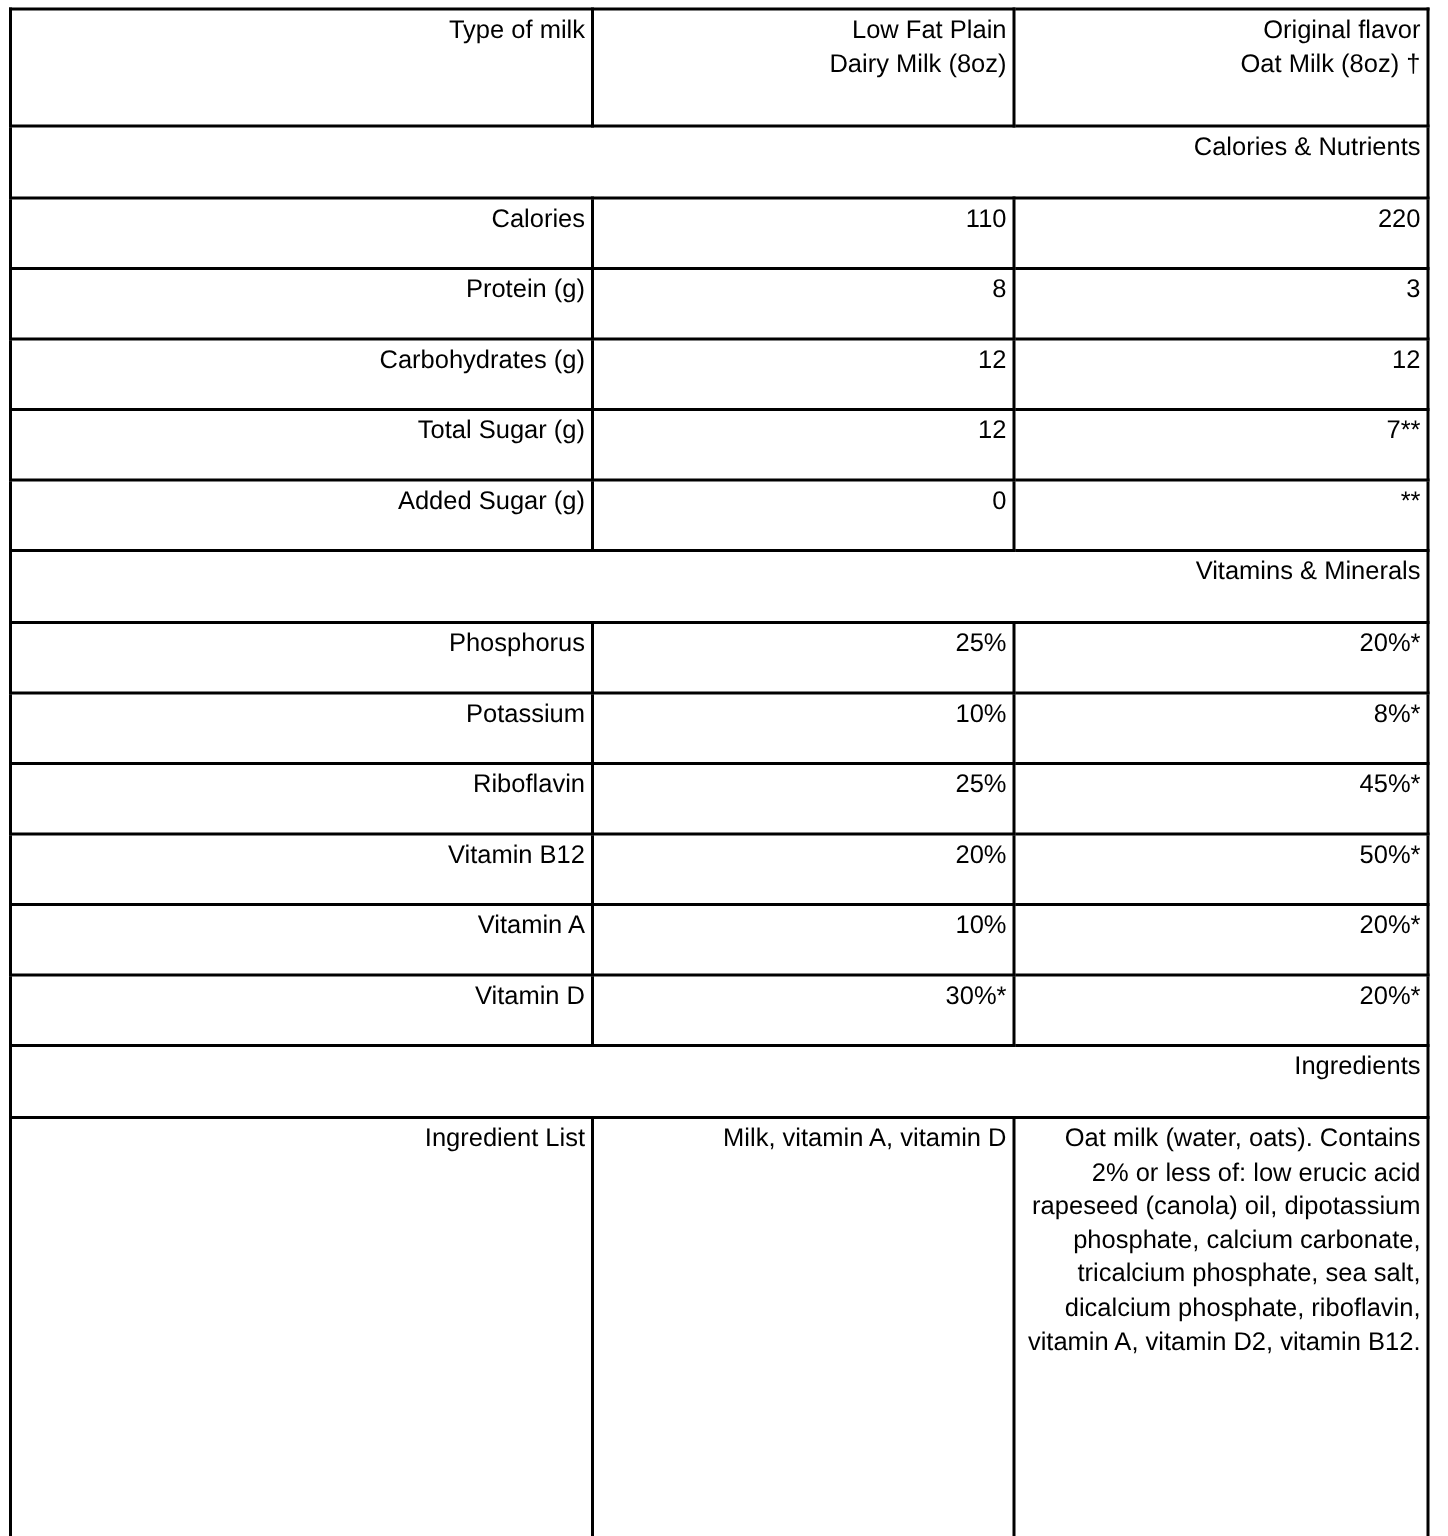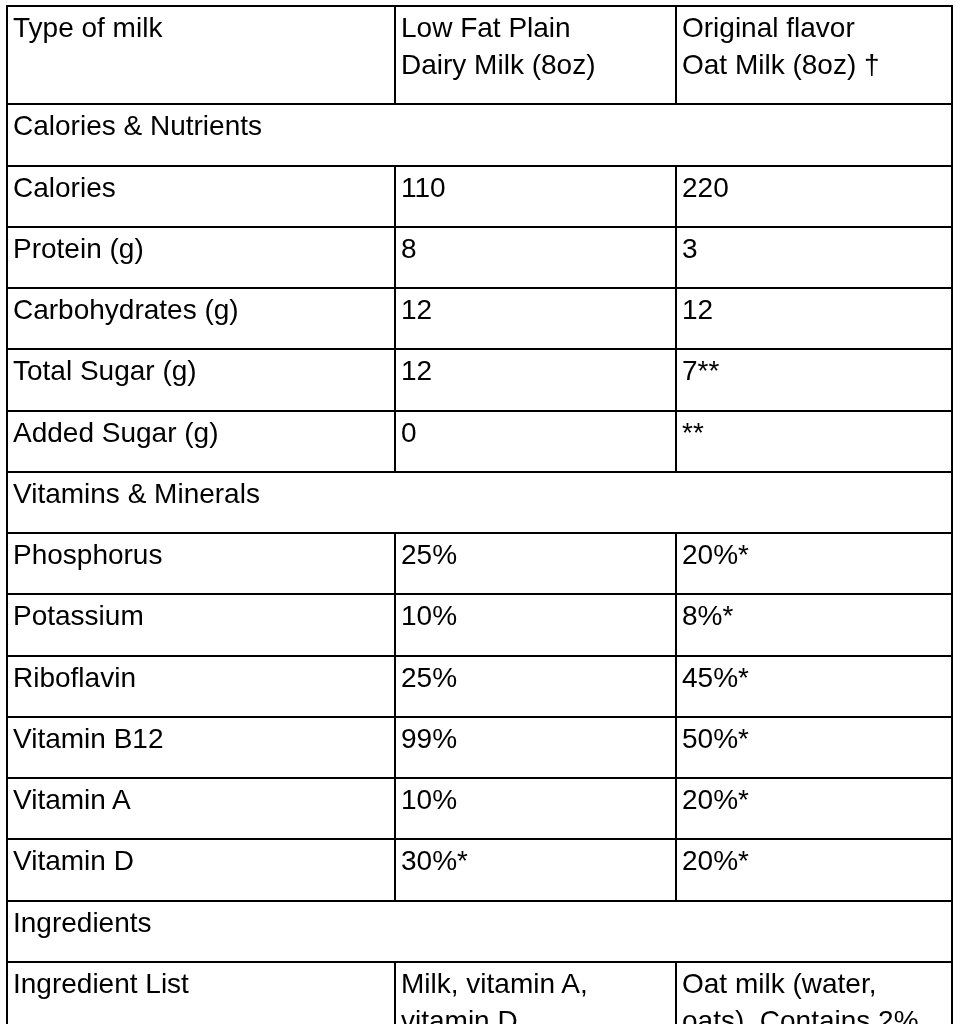--- a/index.html
+++ b/index.html
@@ -17,23 +17,23 @@
   #comparison-table {
     width: 945px;
     margin: 5px 0 0 6px;
     border-collapse: collapse;
     table-layout: fixed;
   }
   #comparison-table td,
   #comparison-table th {
     border: 2px solid #000000;
     vertical-align: top;
-    text-align: left;
-    padding: 2px 4px 20px 5px;
-    font-size: 28px;
+    text-align: right;
+    padding: 2px 4px 8px 5px;
+    font-size: 17px;
     line-height: 1.33;
     font-weight: normal;
   }
   .col-label  { width: 388px; }
   .col-dairy  { width: 281px; }
   .col-oat    { width: 276px; }
 
   tr.header-row td {
     font-weight: bold;
     height: 66px;
@@ -127,21 +127,21 @@
       <td>10%</td>
       <td>8%*</td>
     </tr>
     <tr class="data-row">
       <td>Riboflavin</td>
       <td>25%</td>
       <td>45%*</td>
     </tr>
     <tr class="data-row">
       <td>Vitamin B12</td>
-      <td>99%</td>
+      <td>20%</td>
       <td>50%*</td>
     </tr>
     <tr class="data-row">
       <td>Vitamin A</td>
       <td>10%</td>
       <td>20%*</td>
     </tr>
     <tr class="data-row">
       <td>Vitamin D</td>
       <td>30%*</td>

